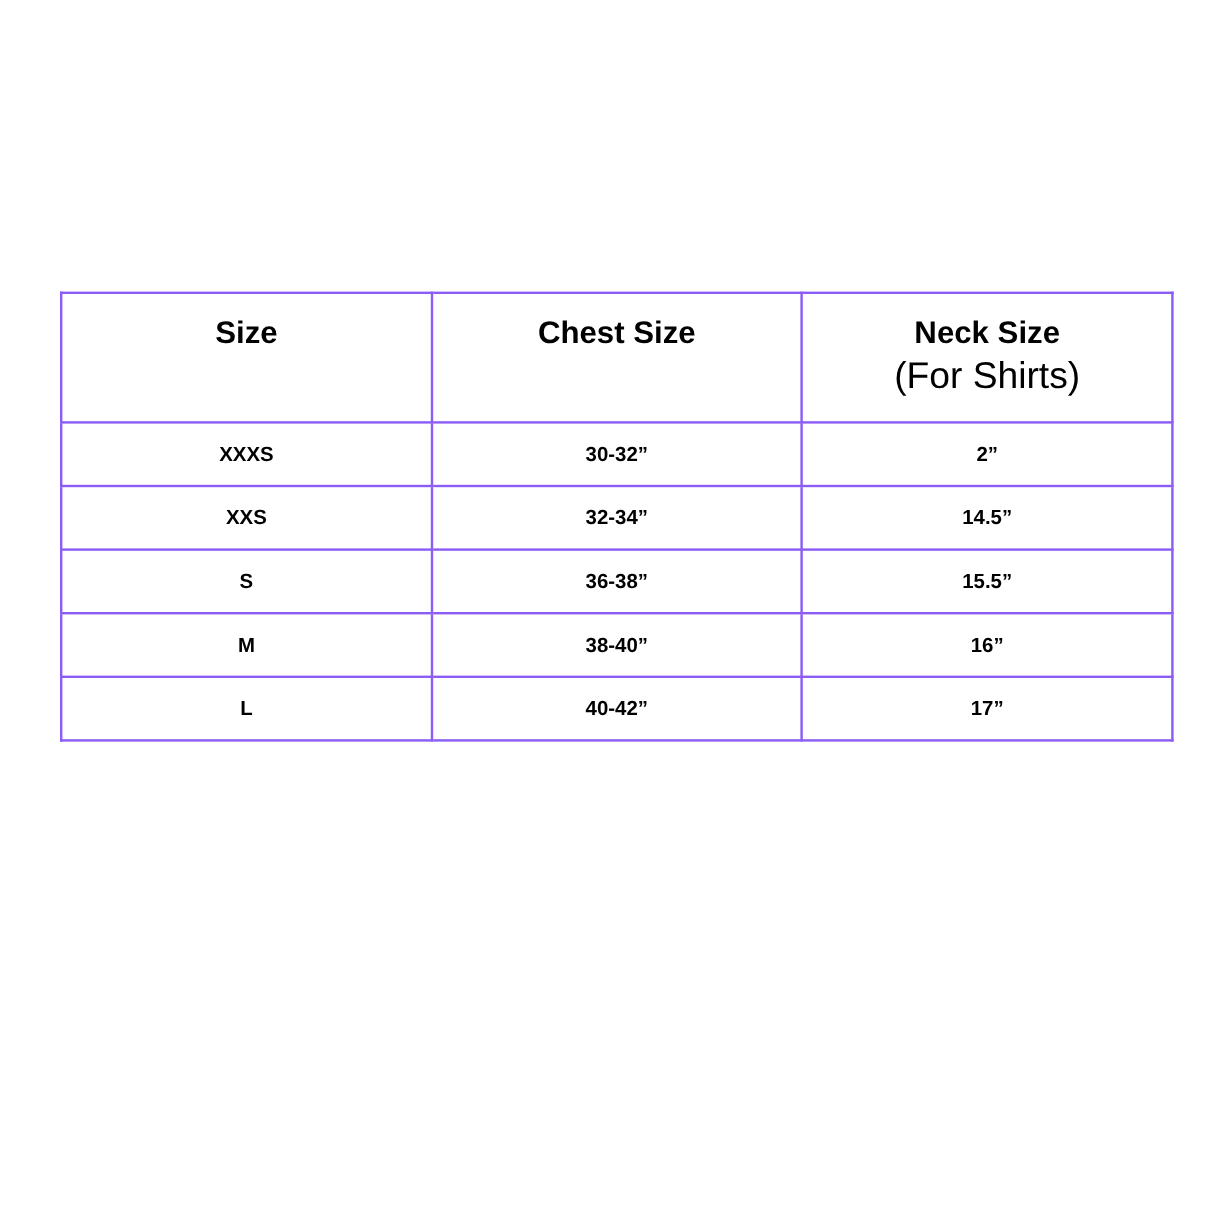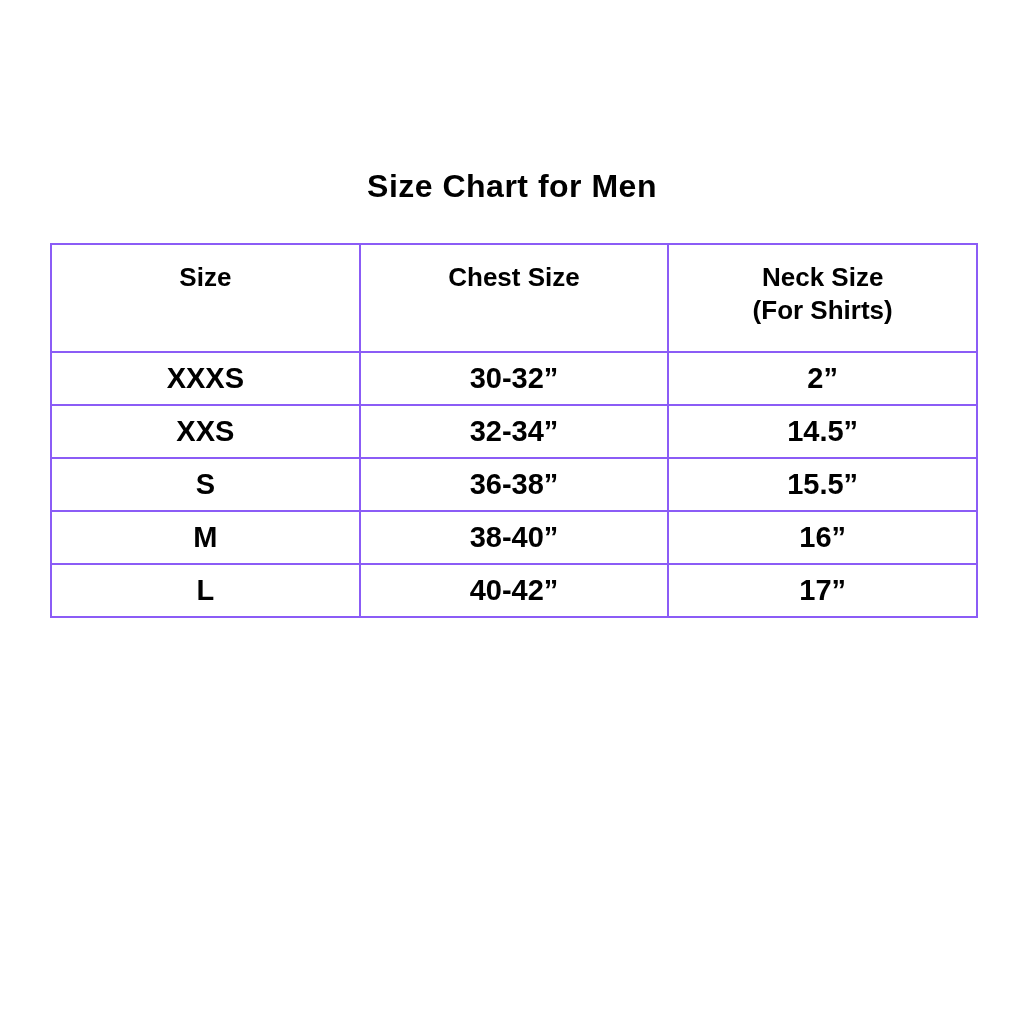--- a/index.html
+++ b/index.html
@@ -44,35 +44,34 @@
   }
   table.size-table th {
     height: 90px;
     font-size: 26px;
     vertical-align: top;
     padding-top: 16px;
     line-height: 1.25;
   }
   table.size-table td {
     height: 51px;
-    font-size: 29px;
+    font-size: 17px;
     vertical-align: middle;
   }
   .header-subline {
     display: block;
-    font-size: 26px;
-    font-weight: bold;
+    font-size: 31px;
+    font-weight: normal;
   }
 </style>
 </head>
 <body>
 
 <div class="page">
 
-  <h1 class="chart-title">Size Chart for Men</h1>
 
   <table class="size-table">
     <thead>
       <tr>
         <th>
           <span>Size</span>
         </th>
         <th>
           <span>Chest Size</span>
         </th>

